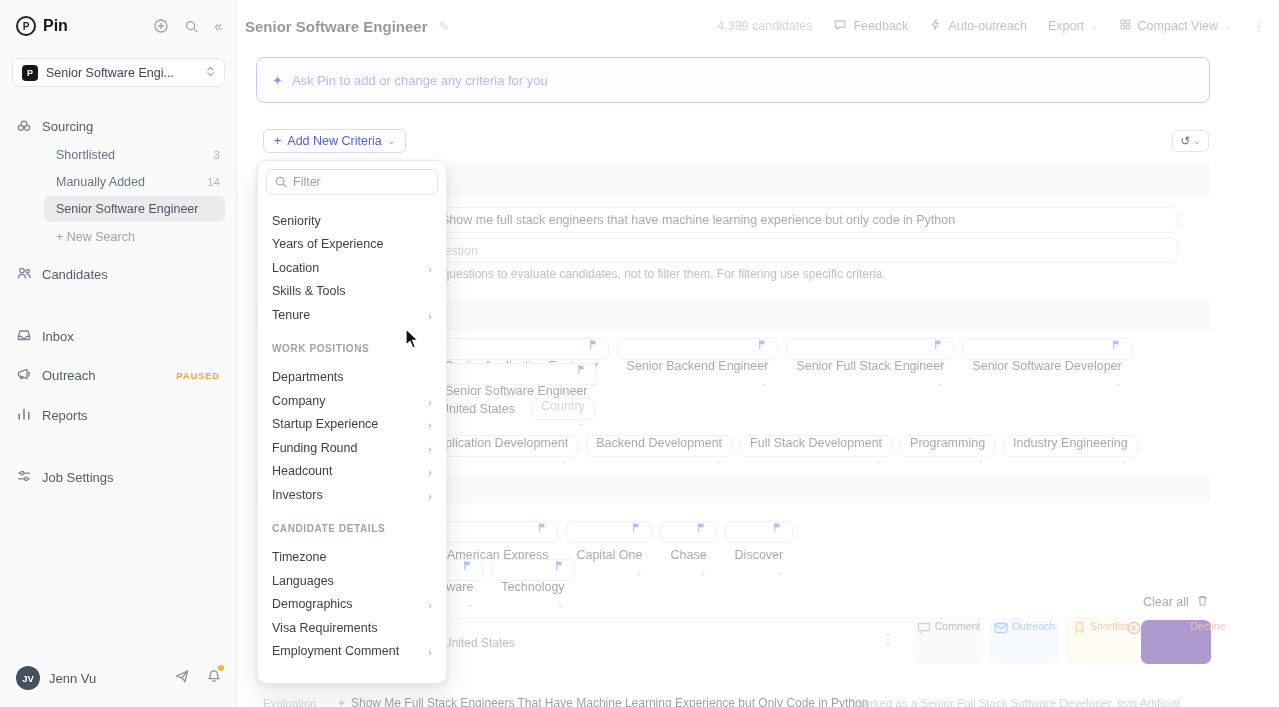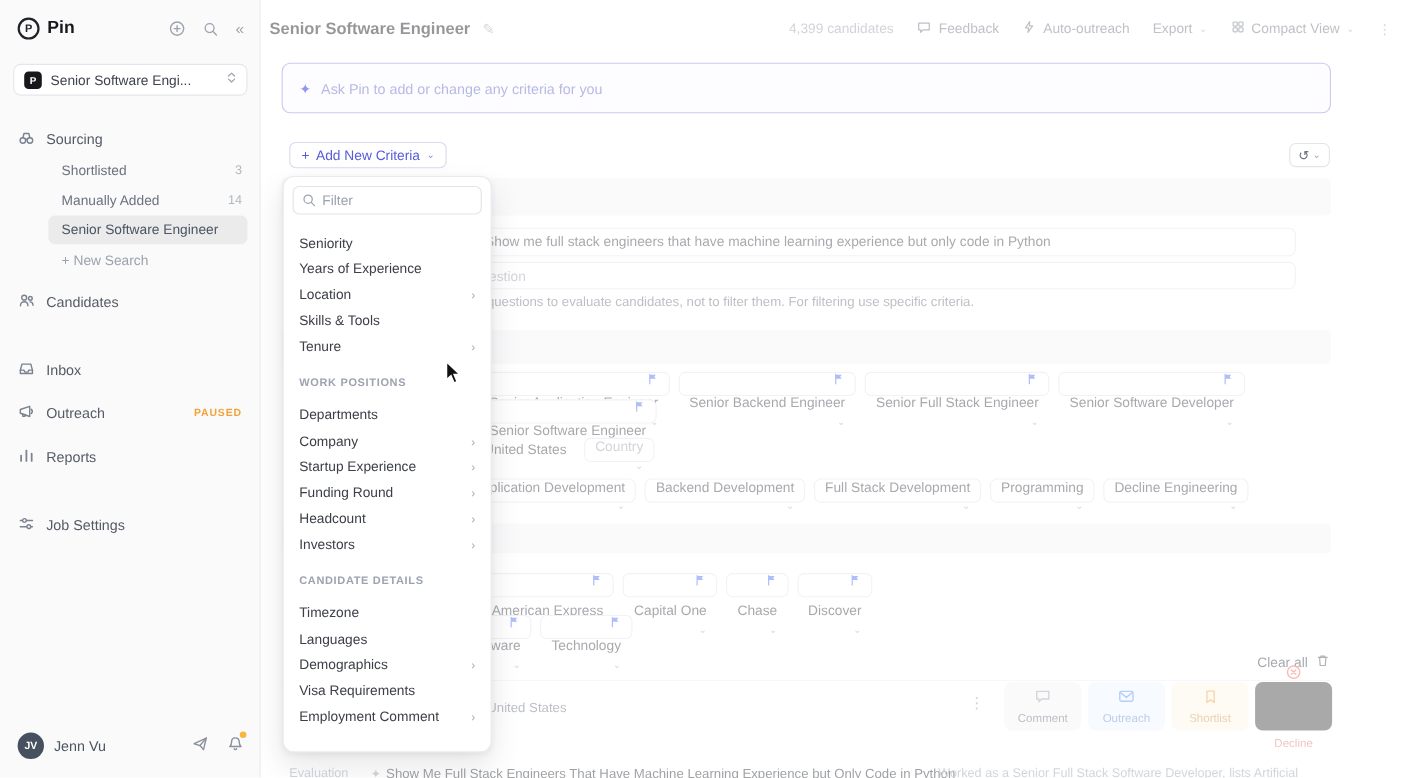--- a/index.html
+++ b/index.html
@@ -80,25 +80,25 @@
   .loc-text { font-size:12.5px; color:#3c3f48; margin-right:8px; }
   .tag-chip { color:#9aa0aa; }
 
   .clear-all { position:absolute; left:906px; top:594px; display:flex; align-items:center; gap:7px;
     font-size:12.5px; color:#3c3f48; }
 
   .card-divider { position:absolute; left:19px; top:618px; width:954px; border-top:1px solid #ededf0; }
   .card-dots { position:absolute; left:644px; top:631px; color:#9ca3af; font-size:14px; }
   .card-loc { position:absolute; left:206px; top:636px; font-size:12px; color:#6b7280; }
   .action-btn { position:absolute; top:620px; width:70px; height:44px; border-radius:7px;
-    display:flex; flex-direction:column; align-items:center; justify-content:center; gap:3px; font-size:10.5px; }
+    display:flex; flex-direction:row; justify-content:center; gap:3px; font-size:10.5px; }
   .ab-comment { left:676px; background:#f4f4f5; color:#6b7280; }
   .ab-outreach { left:752px; background:#edf3fe; color:#6d90d8; }
   .ab-shortlist { left:828px; background:#fdf4e7; color:#cf9a50; }
-  .ab-decline { left:904px; background:#404040; color:#d97f74;gap:48px; }
+  .ab-decline { left:904px; background:#4c1d95; color:#d97f74;gap:48px; }
 
   .foot-strip { position:absolute; left:0; top:694px; width:1042px; height:20px; }
   .foot-eval { position:absolute; left:26px; top:3px; font-size:11.5px; color:#9ca3af; }
   .foot-spark { position:absolute; left:100px; top:3px; font-size:11px; color:#9ca3af; }
   .foot-title { position:absolute; left:114px; top:2px; font-size:12px; color:#2a2d33; white-space:nowrap; }
   .foot-snippet { position:absolute; left:616px; top:3px; font-size:11.5px; color:#9ca3af; white-space:nowrap; }
 
   
   .dropdown { position:absolute; left:20px; top:160px; width:190px; height:524px; background:#fff;
     border:1px solid #ebebef; border-radius:10px; box-shadow:0 12px 28px rgba(20,20,40,0.10), 0 2px 6px rgba(20,20,40,0.06);
@@ -356,21 +356,21 @@
           </span>
         <span class="chip">
             <span>Full Stack Development</span>
             <span class="chev">⌄</span>
           </span>
         <span class="chip">
             <span>Programming</span>
             <span class="chev">⌄</span>
           </span>
         <span class="chip">
-            <span>Decline Engineering</span>
+            <span>Industry Engineering</span>
             <span class="chev">⌄</span>
           </span>
       </div>
 
       <div class="band" style="top:476px; height:27px;"></div>
 
       <div class="chip-row" style="left:200px; top:521px;">
         <span class="chip">
           <span><svg width="11" height="11" viewBox="0 0 12 12">
                 <path d="M3 1.5 v9.2" stroke="#4f6ef2" stroke-width="1.2" fill="none" stroke-linecap="round"></path>

